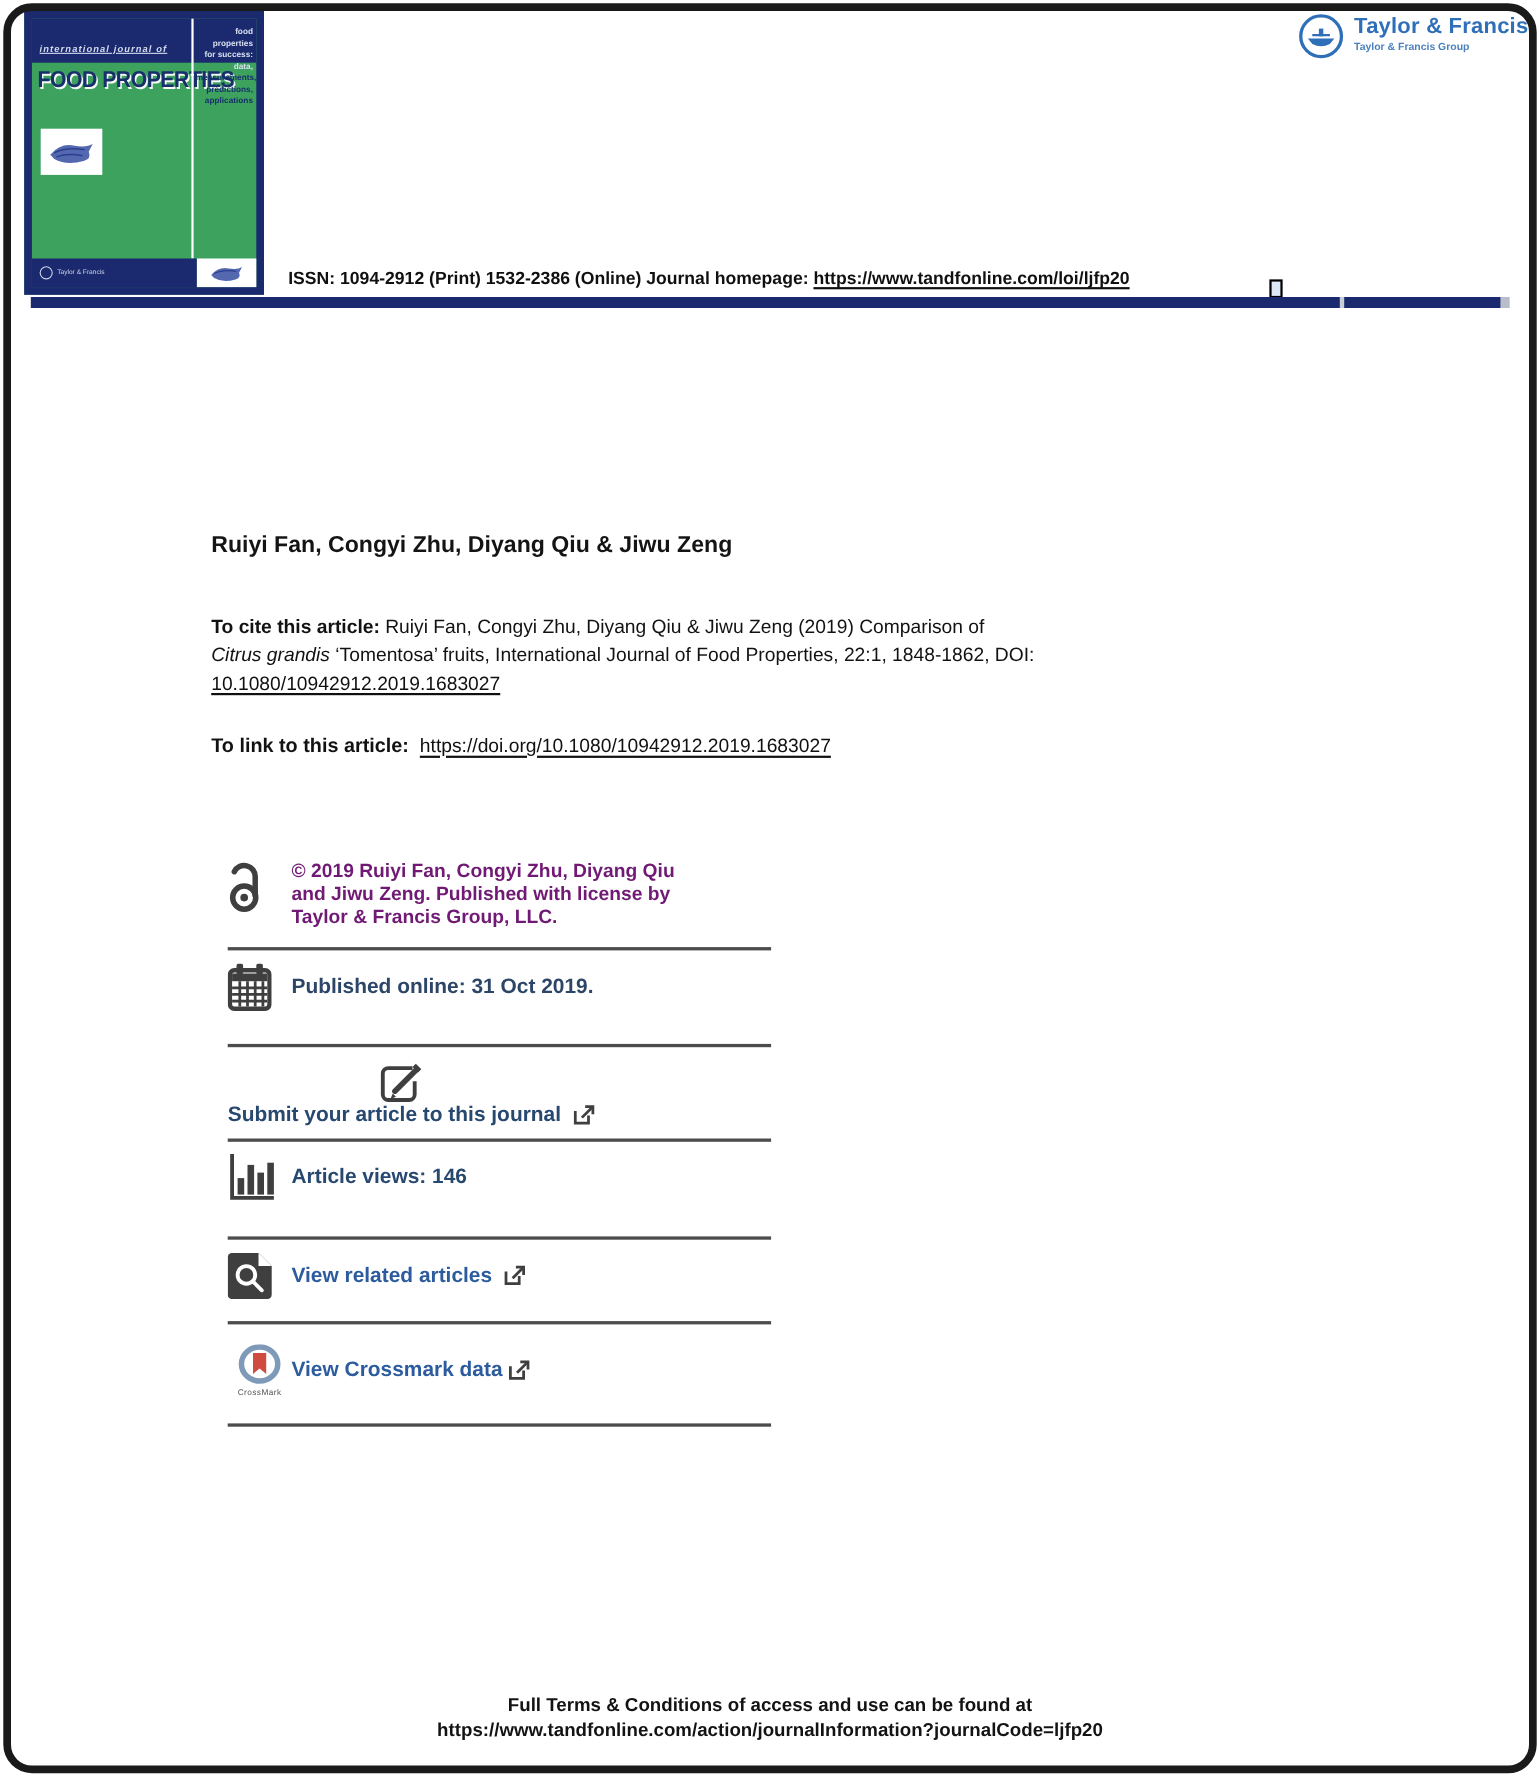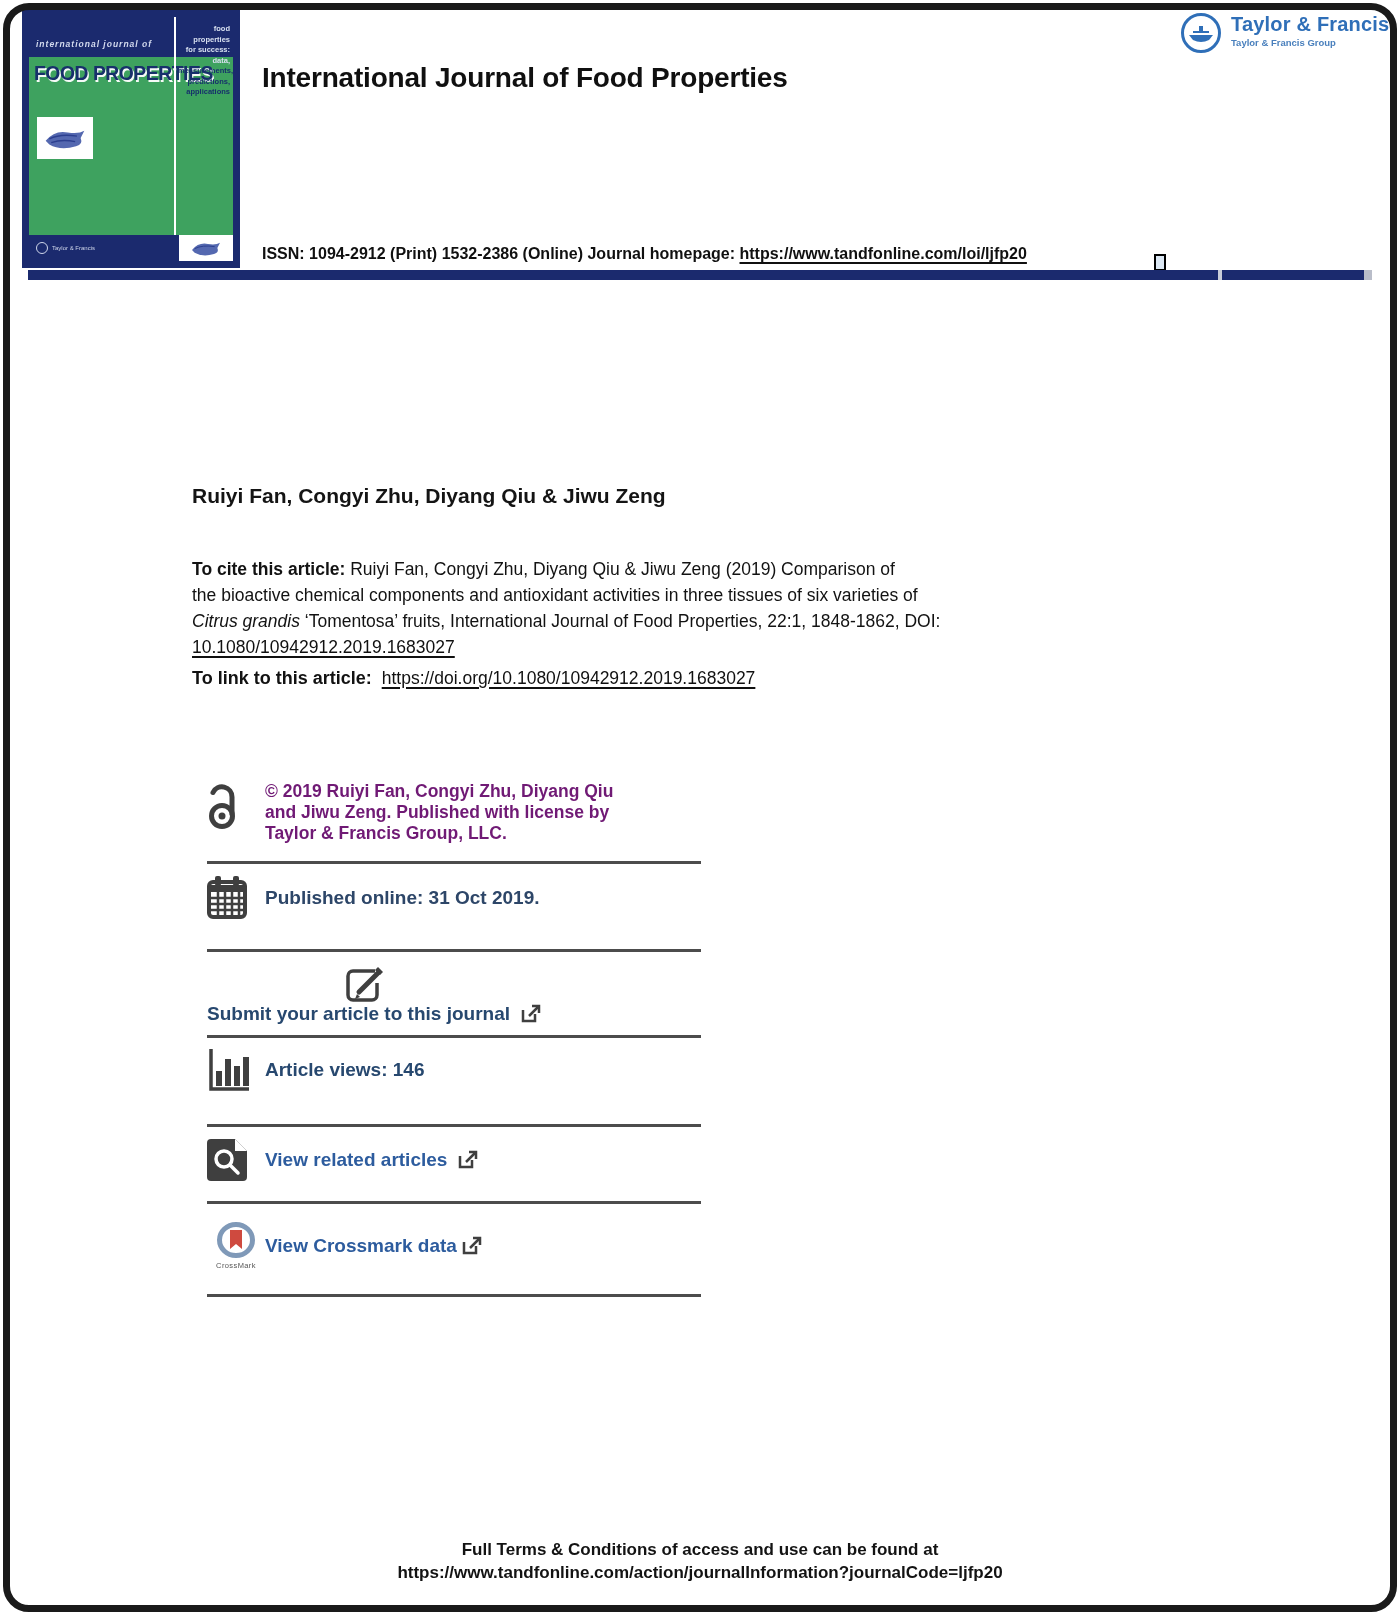--- a/index.html
+++ b/index.html
@@ -6,21 +6,21 @@
   .page{position:relative;width:1400px;height:1615px;background:#fff;
         font-family:"Liberation Sans",sans-serif;overflow:hidden;}
   .frame{position:absolute;inset:3px;border:7px solid #1a1a1a;border-radius:26px;pointer-events:none;z-index:50;}
 
   
   .cover{position:absolute;left:22px;top:10px;width:218px;height:258px;
          background:#3ea25f;border:7px solid #1b2a6e;box-sizing:border-box;}
   .cover-inner{position:relative;width:100%;height:100%;}
   .cover-topband{position:absolute;left:0;top:0;right:0;height:40px;background:#1b2a6e;}
   .cover-kicker{position:absolute;left:7px;top:22px;font-style:italic;font-size:8.5px;
-                color:#d3daee;letter-spacing:1px;white-space:nowrap;font-weight:700;}
+                color:#d3daee;letter-spacing:1px;white-space:nowrap;font-weight:700;text-decoration:underline;}
   .cover-title{position:absolute;left:5px;top:44px;font-size:21px;font-weight:700;color:#17306b;
                letter-spacing:-.5px;white-space:nowrap;transform:scaleX(.92);transform-origin:left;
                text-shadow:1.5px 1.5px 0 rgba(255,255,255,.95);}
   .cover-vline{position:absolute;left:145px;top:0;width:2px;bottom:26px;background:#fff;}
   .cover-tags{position:absolute;left:149px;top:7px;width:52px;text-align:right;
               font-size:7.5px;line-height:10.5px;font-weight:700;padding-right:3px;}
   .cover-tags .lt{color:#d8e0f0;}
   .cover-tags .dk{color:#16306b;}
   .fishbox1{position:absolute;left:8px;top:100px;width:56px;height:42px;background:#fff;
             display:flex;align-items:center;justify-content:center;}
@@ -123,36 +123,34 @@
       <path d="M9 23 h24 l-4 5 q-8 4 -16 0 Z" fill="#2f6fb8"></path>
       <rect x="19" y="14" width="4" height="7" fill="#2f6fb8"></rect>
       <path d="M13 20 h16" stroke="#2f6fb8" stroke-width="2"></path>
     </svg>
     <div>
       <div class="brand-name">Taylor &amp; Francis</div>
       <div class="brand-group">Taylor &amp; Francis Group</div>
     </div>
   </div>
 
-  <div class="journal-title">International Journal of Food Properties</div>
 
   <div class="issn-line"><span>ISSN: 1094-2912 (Print) 1532-2386 (Online) Journal homepage: </span><a href="#" class="u">https://www.tandfonline.com/loi/ljfp20</a></div>
   <div class="cursor-artifact"></div>
 
   <div class="rule">
     <div class="rule-gap"></div>
     <div class="rule-nub"></div>
   </div>
 
 
   <div class="authors">Ruiyi Fan, Congyi Zhu, Diyang Qiu &amp; Jiwu Zeng</div>
 
   <div class="cite">
     <div><span class="b">To cite this article:</span><span> Ruiyi Fan, Congyi Zhu, Diyang Qiu &amp; Jiwu Zeng (2019) Comparison of</span></div>
-    <div>the bioactive chemical components and antioxidant activities in three tissues of six varieties of</div>
     <div><span class="it">Citrus grandis</span><span> ‘Tomentosa’ fruits, International Journal of Food Properties, 22:1, 1848-1862, DOI:</span></div>
     <div><a href="#" class="u">10.1080/10942912.2019.1683027</a></div>
   </div>
 
   <div class="linkline"><span class="b">To link to this article:</span><a href="#" class="u">https://doi.org/10.1080/10942912.2019.1683027</a></div>
 
   <div class="mrow" style="top:781px;align-items:flex-start;">
     <div class="icb" style="padding-top:2px;">
       <svg width="30" height="48" viewBox="0 0 30 48">
         <path d="M25 31 V14 a10 10 0 0 0 -19 -4.5" fill="none" stroke="#3f3f3f" stroke-width="5" stroke-linecap="round"></path>

